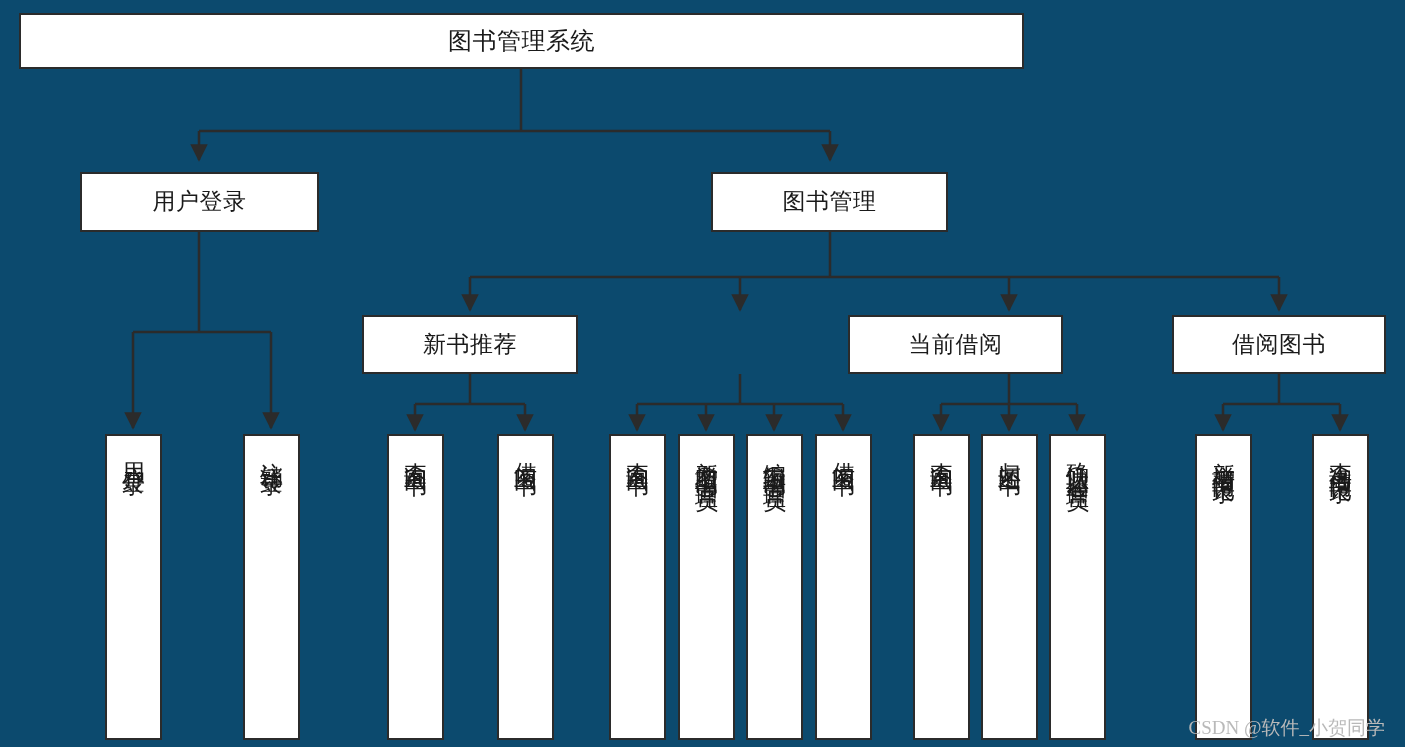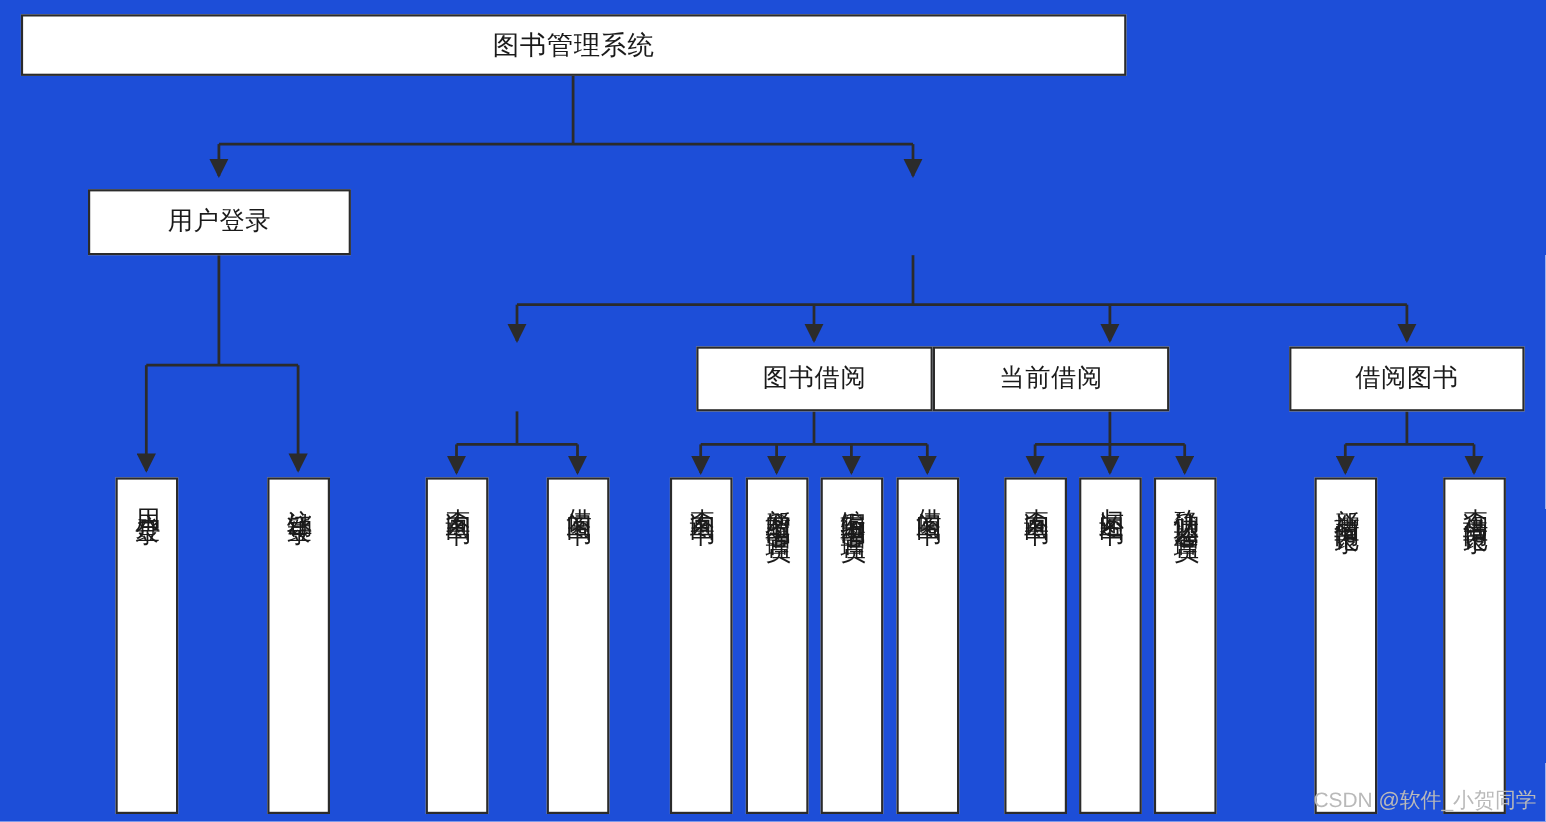--- a/index.html
+++ b/index.html
@@ -8,21 +8,21 @@
     padding: 0;
     background: #ffffff;
   }
   body {
     font-family: "DejaVu Sans", "Liberation Sans", sans-serif;
   }
   #canvas {
     position: relative;
     width: 1405px;
     height: 747px;
-    background: #1d4ed8;
+    background: #0c4a6e;
     overflow: hidden;
   }
   .node {
     position: absolute;
     box-sizing: border-box;
     background: #ffffff;
     border: 2px solid #2b2b2b;
     display: flex;
     align-items: center;
     justify-content: center;
@@ -57,26 +57,26 @@
   #edges {
     position: absolute;
     left: 0;
     top: 0;
     width: 1405px;
     height: 747px;
     pointer-events: none;
   }
   #watermark {
     position: absolute;
-    right: 8px;
+    right: 20px;
     bottom: 6px;
     font-size: 19px;
     color: #b9b9b9;
     white-space: nowrap;
-    font-family: Liberation Sans, sans-serif;
+    font-family: Liberation Serif, serif;
   }
 </style>
 </head>
 <body>
 
 <div id="canvas">
 
   <svg id="edges" viewBox="0 0 1405 747" xmlns="http://www.w3.org/2000/svg">
     <defs>
       <marker id="arrow" viewBox="0 0 10 10" refX="9" refY="5" markerWidth="7" markerHeight="7" orient="auto-start-reverse">
@@ -128,25 +128,28 @@
   </svg>
 
   <div class="node h root" style="left:19px; top:13px; width:1005px; height:56px;">
     <span class="label">图书管理系统</span>
   </div>
 
   <div class="node h" style="left:80px; top:172px; width:239px; height:60px;">
     <span class="label">用户登录</span>
   </div>
 
-
-
-  <div class="node h" style="left:633px; top:315px; width:215px; height:59px;">
-    <span class="label">图书借阅</span>
-  </div>
+  <div class="node h" style="left:711px; top:172px; width:237px; height:60px;">
+    <span class="label">图书管理</span>
+  </div>
+
+  <div class="node h" style="left:362px; top:315px; width:216px; height:59px;">
+    <span class="label">新书推荐</span>
+  </div>
+
 
   <div class="node h" style="left:848px; top:315px; width:215px; height:59px;">
     <span class="label">当前借阅</span>
   </div>
 
   <div class="node h" style="left:1172px; top:315px; width:214px; height:59px;">
     <span class="label">借阅图书</span>
   </div>
 
   <div class="node v" style="left:105px; top:434px; width:57px; height:306px;">

